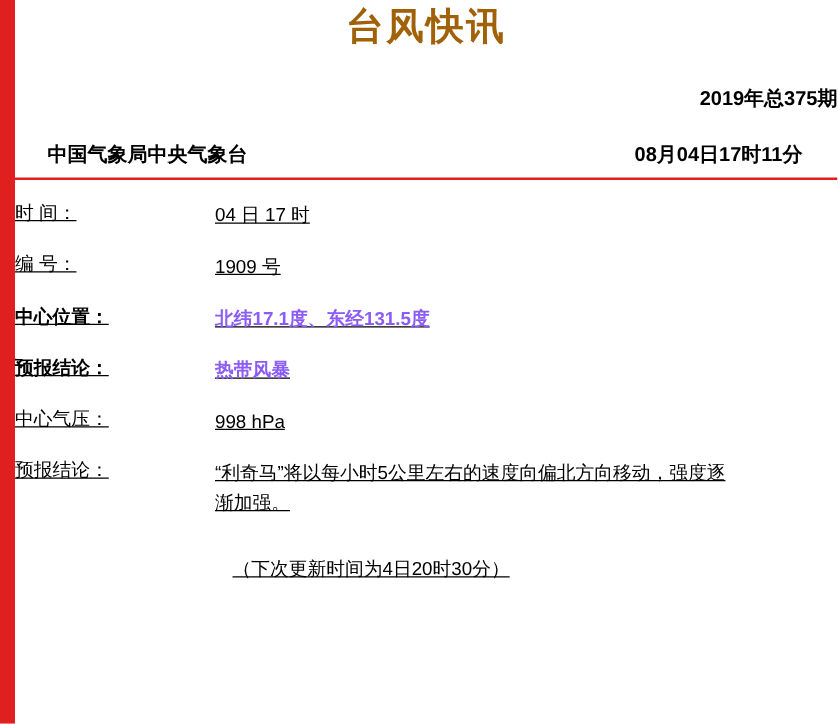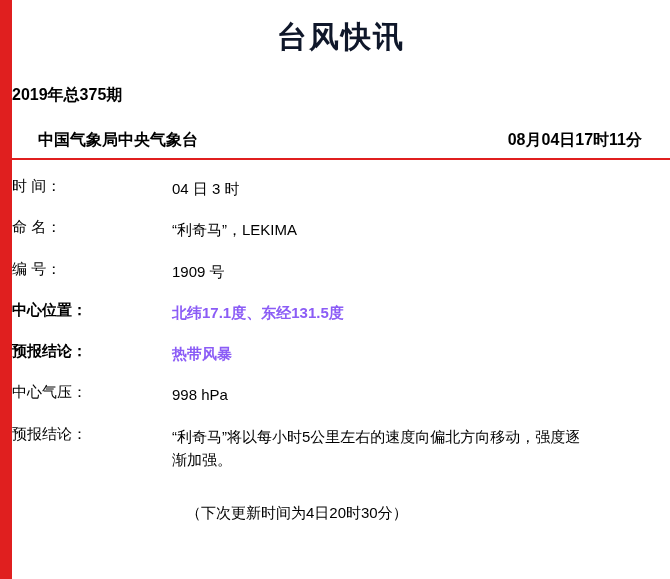--- a/index.html
+++ b/index.html
@@ -25,28 +25,28 @@
   }
   .content {
     position: absolute;
     left: 12px;
     top: 0;
     width: 658px;
     height: 579px;
   }
   .title {
     text-align: center;
-    color: #0f172a;
+    color: #a16207;
     font-size: 30px;
     font-weight: bold;
     letter-spacing: 2px;
-    padding-top: 17px;
+    padding-top: 1px;
   }
   .issue {
-    text-align: left;
+    text-align: right;
     font-size: 16px;
     font-weight: bold;
     margin-top: 27px;
   }
   .meta-row {
     display: flex;
     justify-content: space-between;
     align-items: flex-start;
     font-size: 16px;
     font-weight: bold;
@@ -57,20 +57,21 @@
     height: 2px;
     background: #e01f1f;
     margin: 7px 0 0 0;
     width: 658px;
   }
   table.info {
     border-collapse: collapse;
     width: 578px;
     margin-top: 8px;
     table-layout: fixed;
+    text-decoration: underline;
   }
   table.info td {
     vertical-align: top;
     padding: 9px 0;
     font-size: 15px;
   }
   td.label {
     width: 160px;
     padding-left: 42px;
     white-space: nowrap;
@@ -109,25 +110,21 @@
     <span>中国气象局中央气象台</span>
     <span>08月04日17时11分</span>
   </div>
 
   <div class="rule"></div>
 
   <table class="info">
     <tbody>
       <tr>
         <td class="label">时  间：</td>
-        <td class="value">04 日 3 时</td>
-      </tr>
-      <tr>
-        <td class="label">命  名：</td>
-        <td class="value">“利奇马”，LEKIMA</td>
+        <td class="value">04 日 17 时</td>
       </tr>
       <tr>
         <td class="label">编  号：</td>
         <td class="value">1909 号</td>
       </tr>
       <tr>
         <td class="label em">中心位置：</td>
         <td class="value em">北纬17.1度、东经131.5度</td>
       </tr>
       <tr>

